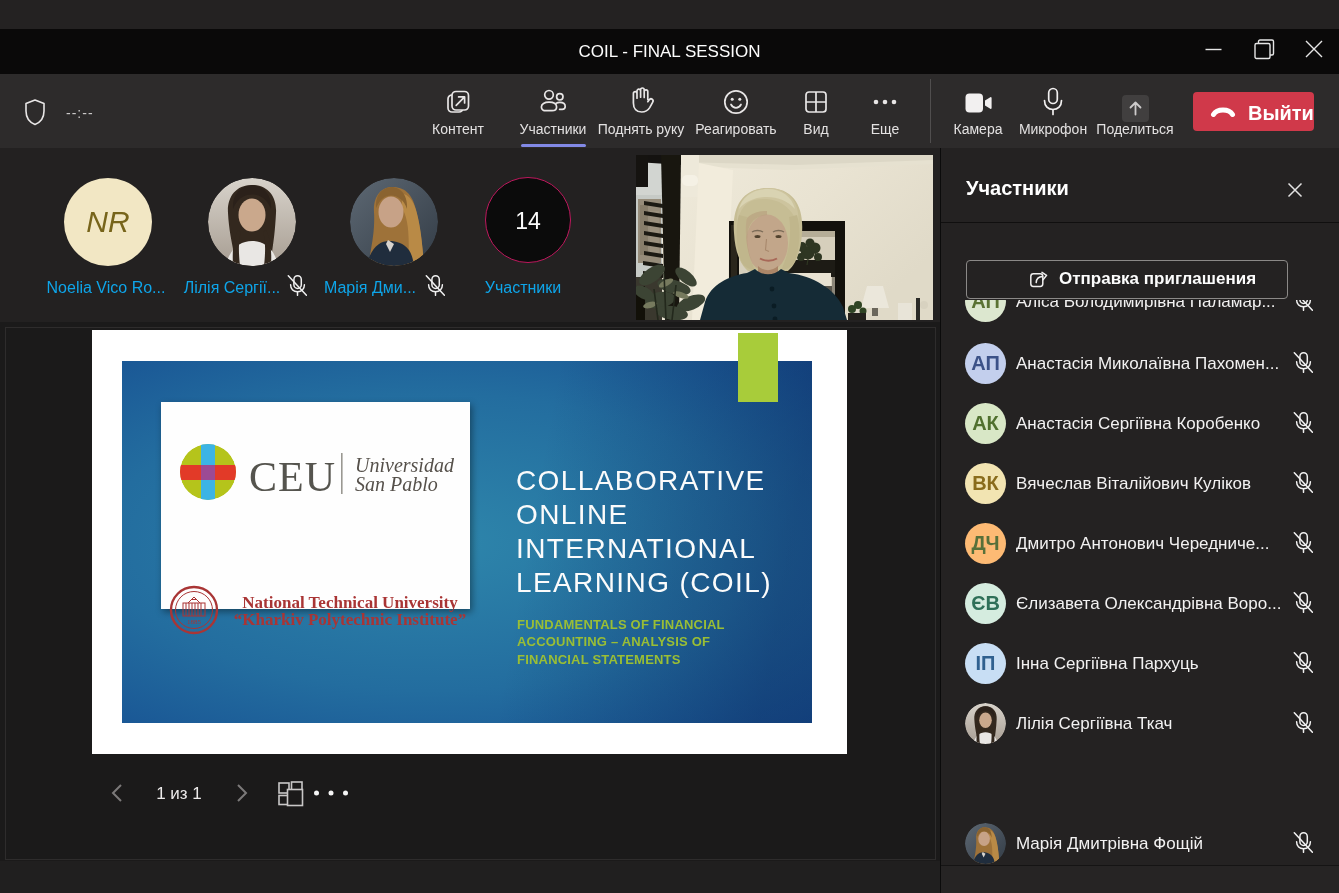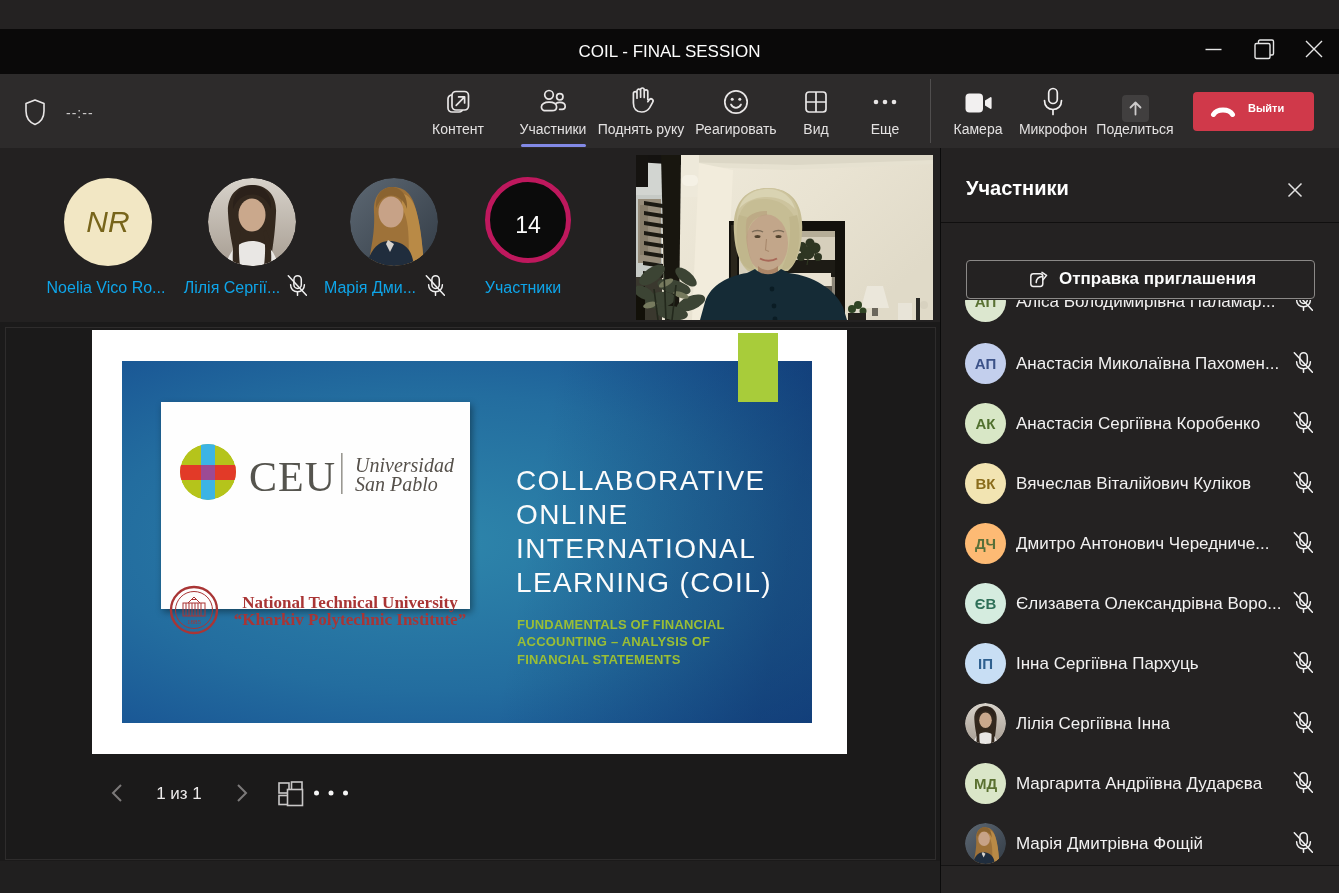--- a/index.html
+++ b/index.html
@@ -12,21 +12,21 @@
 #titlebar { left:0; top:29px; width:1339px; height:54px; background:#0a0909; }
 #titletext { left:0; top:0; width:1339px; height:45px; text-align:center; line-height:45px;
   font-size:17px; color:#fdfdfd; }
 #toolbar { left:0; top:74px; width:1339px; height:74px; background:#2d2b2b; }
 .tlabel { position:absolute; font-size:14px; color:#e3e1e1; white-space:nowrap;
   transform:translateX(-50%); top:121px; }
 #tsep { left:930px; top:79px; width:1px; height:64px; background:#504e4e; }
 #clock { left:66px; top:105px; font-size:14px; color:#c9c7c7; letter-spacing:1px; }
 #underline { left:521px; top:144px; width:65px; height:3px; background:#8289e6; border-radius:2px; }
 #leavebtn { left:1193px; top:92px; width:121px; height:39px; background:#d0394a; border-radius:4px; }
-#leavetext { left:1248px; top:102px; font-size:11px; font-weight:700; color:#fff; }
+#leavetext { left:1248px; top:102px; font-size:20px; font-weight:700; color:#fff; }
 
 #stage { left:0; top:148px; width:941px; height:745px; background:#1b1a1a; }
 #filmstrip { left:0; top:148px; width:941px; height:174px; background:#232121; }
 #sharebox { left:5px; top:327px; width:931px; height:533px; border:1px solid #2e2c2c; }
 #botstrip { left:0; top:861px; width:941px; height:32px; background:#201f1f; }
 
 .avlabel { position:absolute; font-size:16px; color:#0ea5e9; white-space:nowrap; top:279px; }
 
 #whiteslide { left:92px; top:330px; width:755px; height:424px; background:#ffffff; }
 #blueslide { position:absolute; left:30px; top:31px; width:690px; height:362px;
@@ -41,26 +41,26 @@
 #navrow { left:0; top:775px; width:941px; height:40px; }
 #navnum { position:absolute; left:149px; top:0px; width:60px; text-align:center; white-space:nowrap;
   font-size:17px; color:#eceaea; line-height:37px; }
 
 #panel { left:941px; top:148px; width:398px; height:745px; background:#242222; }
 #pborder { left:940px; top:148px; width:1px; height:745px; background:#0b0b0b; }
 #ph { position:absolute; left:25px; top:29px; font-size:20px; font-weight:700; color:#ffffff; }
 #pdiv { position:absolute; left:0px; top:74px; width:398px; height:1px; background:#100f0f; }
 .prow { position:absolute; left:0; width:398px; height:60px; }
 .pav { position:absolute; left:24px; top:10px; width:41px; height:41px; border-radius:50%;
-  text-align:center; line-height:41px; font-size:15px; font-weight:700; }
+  text-align:center; line-height:41px; font-size:20px; font-weight:700; }
 .pname { position:absolute; left:75px; top:0; height:60px; line-height:61px; font-size:17px;
   color:#f2f1f1; white-space:nowrap; }
 .pmic { position:absolute; left:352px; top:19px; }
 #pcover { position:absolute; left:0; top:75px; width:398px; height:77px; background:#242222; }
-#invitebtn { position:absolute; left:25px; top:112px; width:349px; height:39px; border:1px solid #8b8987;
+#invitebtn { position:absolute; left:25px; top:112px; width:322px; height:39px; border:1px solid #8b8987;
   border-radius:4px; }
 #invitetext { position:absolute; left:92px; top:8px; font-size:17px; font-weight:700; color:#fcfcfc; }
 #plistbot { position:absolute; left:0; top:717px; width:398px; height:28px; background:#262424;
   border-top:1px solid #151414; }
 </style>
 </head>
 <body>
 <div id="app">
   <div id="wintop" class="abs"></div>
   <div id="titlebar" class="abs">
@@ -207,21 +207,21 @@
     </g>
   </svg>
   <div class="avlabel" style="left:370px;transform:translateX(-50%)">Марія Дми...</div>
   <svg class="abs" style="left:425px;top:275px" width="20" height="21" viewBox="0 0 20 21">
     <rect x="6.9" y="0.8" width="7.4" height="12.6" rx="3.7" fill="none" stroke="#f0f0f0" stroke-width="1.5"></rect>
     <path d="M3.6 9.8 c0 4.3 3 6.9 6.9 6.9 s6.9-2.6 6.9-6.9" fill="none" stroke="#f0f0f0" stroke-width="1.5" stroke-linecap="round"></path>
     <path d="M10.5 16.7 V20.3" stroke="#f0f0f0" stroke-width="1.5" stroke-linecap="round"></path>
     <path d="M1.3 0.8 L19.4 20.2" stroke="#f0f0f0" stroke-width="1.5" stroke-linecap="round"></path>
   </svg>
 
-  <div class="abs" style="left:485px;top:177px;width:86px;height:86px;border-radius:50%;background:#0b0b0b;border:5px solid #be185d;text-align:center;line-height:86px;font-size:23px;color:#fbfbfb;">14</div>
+  <div class="abs" style="left:485px;top:177px;width:86px;height:86px;border-radius:50%;background:#0b0b0b;border:1px solid #be185d;text-align:center;line-height:86px;font-size:23px;color:#fbfbfb;">14</div>
   <div class="avlabel" style="left:523px;transform:translateX(-50%)">Участники</div>
 
   <svg class="abs" style="left:636px;top:155px" width="297" height="165" viewBox="0 0 297 165">
     <defs>
       <linearGradient id="wall" x1="0" y1="0" x2="1" y2="0.6">
         <stop offset="0" stop-color="#f0ebdc"></stop>
           <stop offset="0.55" stop-color="#e9e3d2"></stop>
           <stop offset="1" stop-color="#e0dac8"></stop>
       </linearGradient>
     </defs>
@@ -441,28 +441,21 @@
         <g clip-path="url(#lclip)">
           <rect width="88" height="88" fill="url(#lbg)"></rect>
           <path d="M44 7 C27 7 19 20 20 35 C21 55 25 68 28 88 L62 88 C65 68 67 55 68 35 C69 20 61 7 44 7 Z" fill="#33281e"></path>
           <ellipse cx="44" cy="37" rx="13.5" ry="16.5" fill="#caa88c"></ellipse>
           <path d="M44 7 C31 8 24 18 25 31 C29 21 36 16.5 44 16.5 C52 16.5 59 21 63 31 C64 18 57 8 44 7 Z" fill="#2b211a"></path>
           <path d="M18 88 C21 71 32 63 44 63 C56 63 67 71 70 88 Z" fill="#e9e7e4"></path>
           <path d="M30 52 C26 60 24 70 25 88 L32 88 C30 70 31 60 33 54 Z" fill="#33281e"></path>
           <path d="M58 52 C62 60 64 70 63 88 L56 88 C58 70 57 60 55 54 Z" fill="#33281e"></path>
         </g>
       </svg>
-      <div class="pname">Лілія Сергіївна Інна</div>
-      <svg class="pmic" width="20" height="21">
-          <use href="#micoff"></use>
-        </svg>
-    </div>
-    <div class="prow" style="top:605px">
-      <div class="pav" style="background:#dae6c8;color:#5a7030">МД</div>
-      <div class="pname">Маргарита Андріївна Дударєва</div>
+      <div class="pname">Лілія Сергіївна Ткач</div>
       <svg class="pmic" width="20" height="21">
           <use href="#micoff"></use>
         </svg>
     </div>
     <div class="prow" style="top:665px">
       <svg style="position:absolute;left:24px;top:10px;border-radius:50%" width="41" height="41" viewBox="0 0 88 88">
         <g clip-path="url(#mclip)">
           <rect width="88" height="88" fill="url(#mbg)"></rect>
           <path d="M42 9 C30 9 23 20 24 34 C25 52 22 66 18 88 L74 88 C72 62 70 48 66 32 C62 15 54 9 42 9 Z" fill="#9e7239"></path>
           <path d="M52 30 C58 40 60 56 58 88 L74 88 C72 60 70 46 66 32 C63 22 58 16 52 16 Z" fill="#b98a46"></path>

